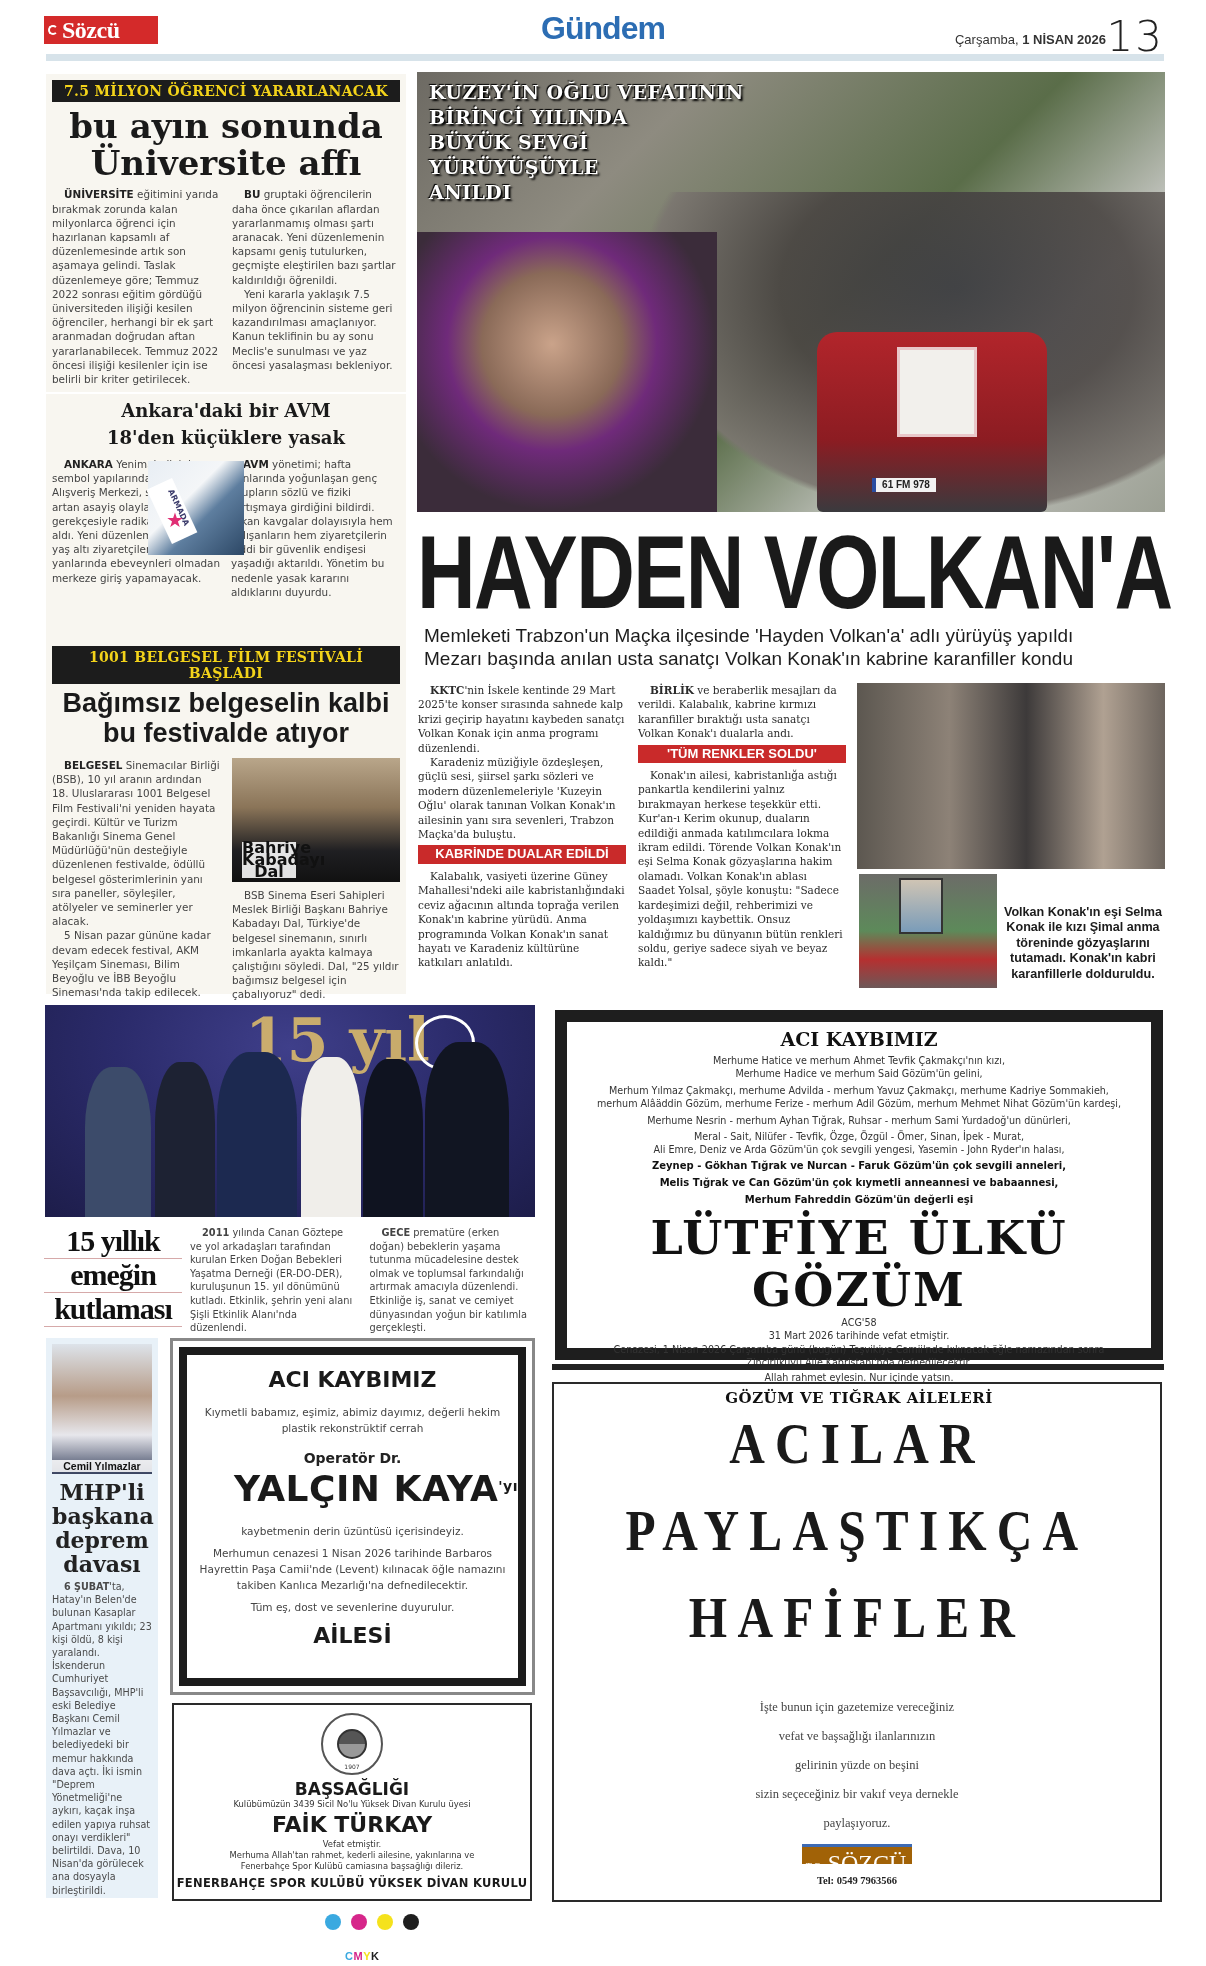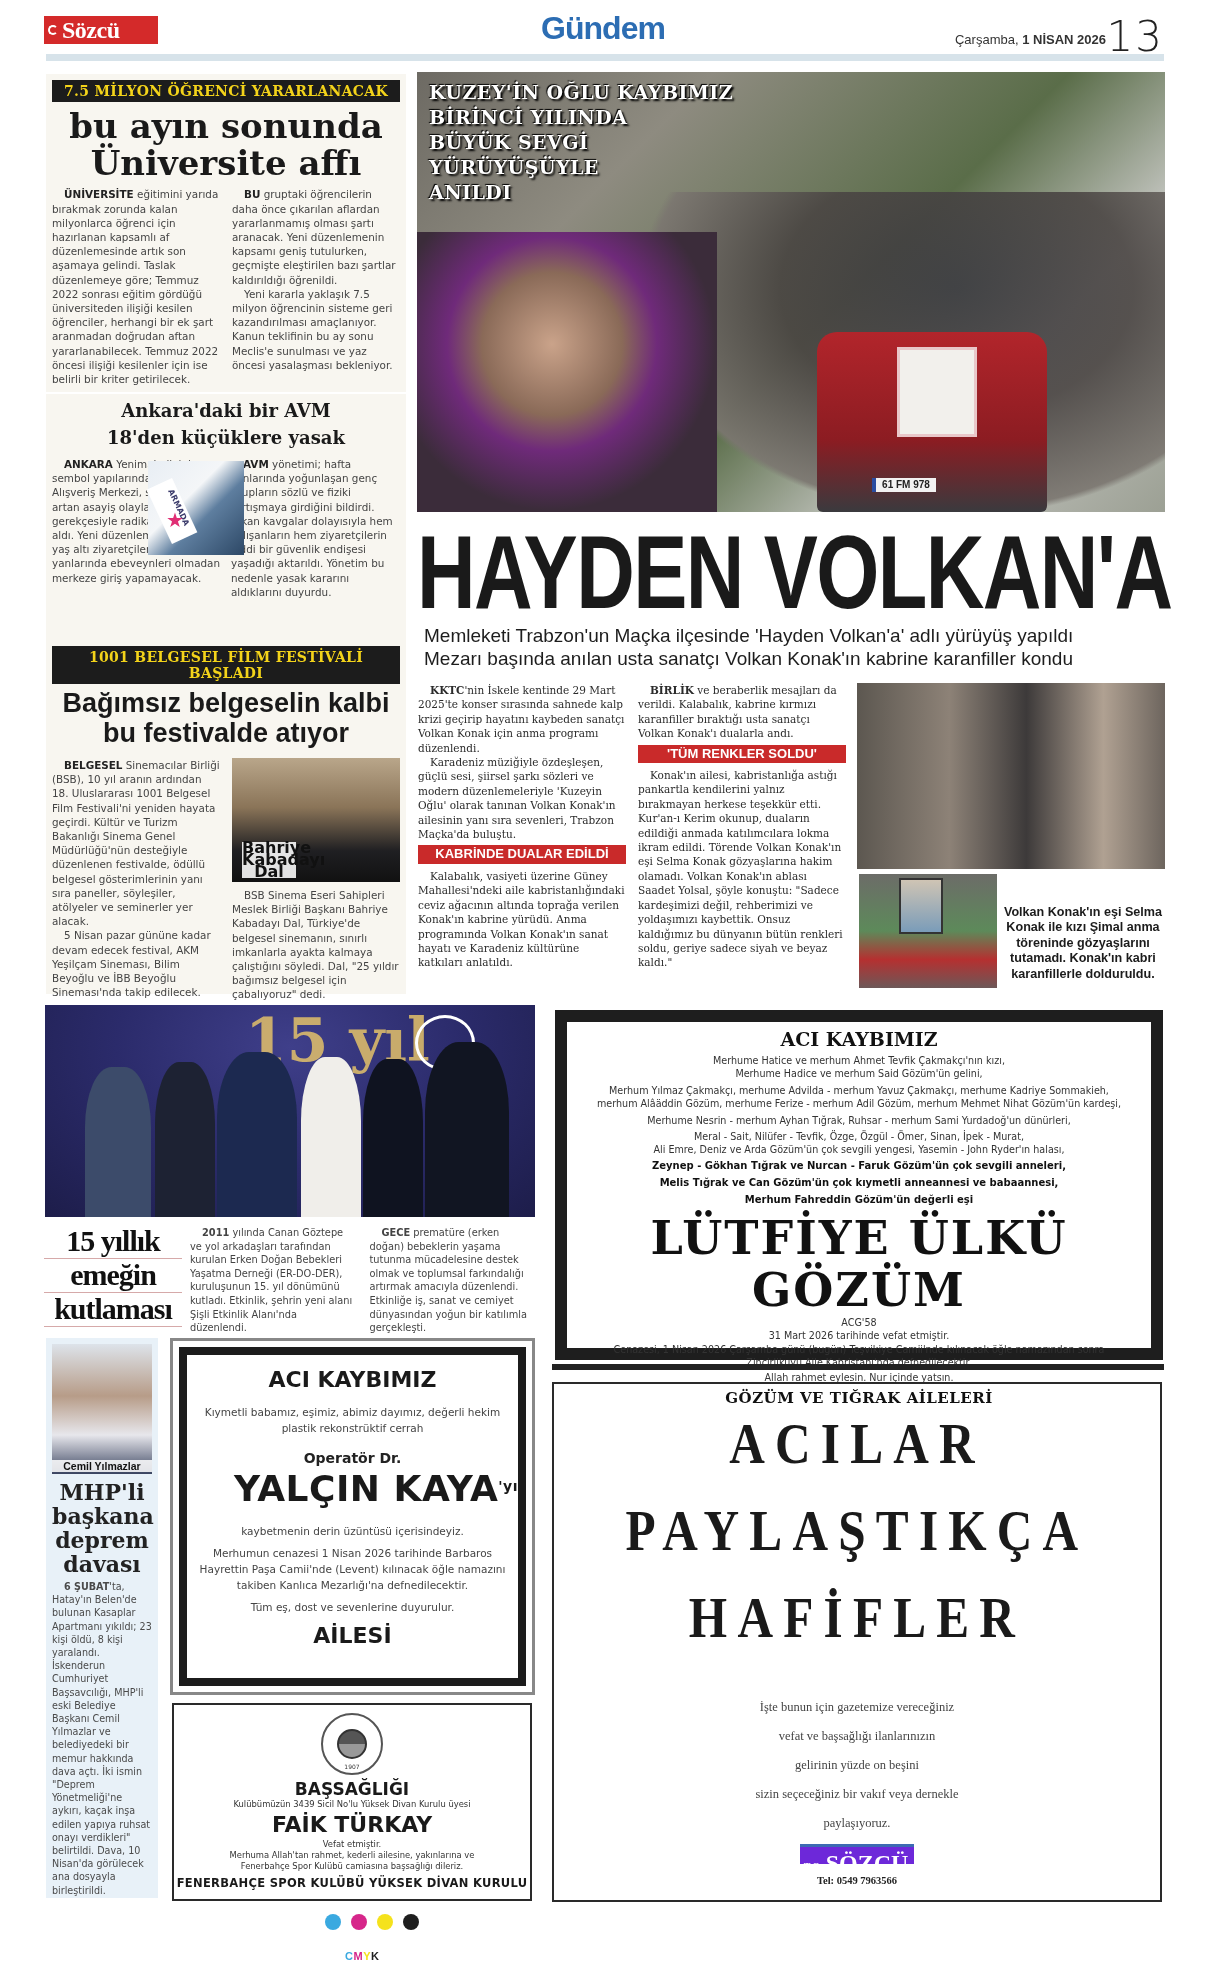--- a/index.html
+++ b/index.html
@@ -84,21 +84,21 @@
   .fb-logo .inner { position: absolute; left: 14px; top: 14px; width: 30px; height: 30px; border-radius: 50%; background: linear-gradient(180deg, #555 0%, #555 50%, #999 50%, #999 100%); border: 2px solid #333; }
   .fb-logo .yr { position: absolute; bottom: 3px; left: 0; width: 100%; font-size: 6px; color: #333; }
   .ad-fb .t { font-weight: bold; font-size: 17px; color: #1a1a1a; margin-top: 4px; }
   .ad-fb .s { font-size: 8.4px; line-height: 11px; }
   .ad-fb .name { font-weight: bold; font-size: 22px; color: #1a1a1a; margin: 2px 0; }
   .ad-fb .foot { font-weight: bold; font-size: 11.5px; color: #1a1a1a; margin-top: 4px; letter-spacing: 0.3px; }
 
   .ad-acilar { left: 552px; top: 1382px; width: 610px; height: 520px; border: 2px solid #2a2a2a; text-align: center; padding-top: 16px; }
   .ad-acilar .big { font-family: "Liberation Serif", serif; font-weight: bold; font-size: 58px; line-height: 87px; color: #1a1a1a; letter-spacing: 12px; transform: scaleX(0.85); }
   .ad-acilar .small { font-family: "Liberation Serif", serif; font-size: 12.5px; line-height: 29px; color: #444; margin-top: 32px; }
-  .ad-acilar .logo2 { display: inline-block; background: #6d28d9; color: #fff; font-family: "Liberation Serif", serif; font-weight: bold; font-size: 24px; padding: 0 6px 0 26px; height: 20px; line-height: 32px; position: relative; border-top: 3px solid #3d6ab3; margin-top: 6px; }
+  .ad-acilar .logo2 { display: inline-block; background: #a16207; color: #fff; font-family: "Liberation Serif", serif; font-weight: normal; font-size: 24px; padding: 0 6px 0 26px; height: 20px; line-height: 32px; position: relative; border-top: 3px solid #3d6ab3; margin-top: 6px; }
   .ad-acilar .logo2 .tc { position: absolute; left: 4px; top: 4px; font-size: 10px; }
   .ad-acilar .tel { font-family: "Liberation Serif", serif; font-weight: bold; font-size: 10.5px; color: #222; }
 
   
   .cmyk { left: 325px; top: 1914px; display: flex; gap: 10px; }
   .cmyk .dot { width: 16px; height: 16px; border-radius: 50%; }
   .cmyk-label { left: 345px; top: 1950px; font-family: "Liberation Sans", sans-serif; font-weight: bold; font-size: 11px; letter-spacing: 0.5px; }
 
   .divider-top { left: 555px; top: 1005px; width: 608px; height: 2px; background: #2a2a2a; }
 </style>
@@ -173,21 +173,21 @@
   </div>
 </div>
 
 <div class="abs mainphoto">
   <div class="crowd"></div>
   <div class="car"></div>
   <div class="frame"></div>
   <div class="plate">61 FM 978</div>
   <div class="singer"></div>
   <div class="photo-overlay-text">
-    <div>KUZEY'İN OĞLU KAYBIMIZ</div>
+    <div>KUZEY'İN OĞLU VEFATININ</div>
     <div>BİRİNCİ YILINDA</div>
     <div>BÜYÜK SEVGİ</div>
     <div>YÜRÜYÜŞÜYLE</div>
     <div>ANILDI</div>
   </div>
 </div>
 
 <div class="abs bigtitle">HAYDEN VOLKAN'A</div>
 <div class="abs deck">
   <div>Memleketi Trabzon'un Maçka ilçesinde 'Hayden Volkan'a' adlı yürüyüş yapıldı</div>

